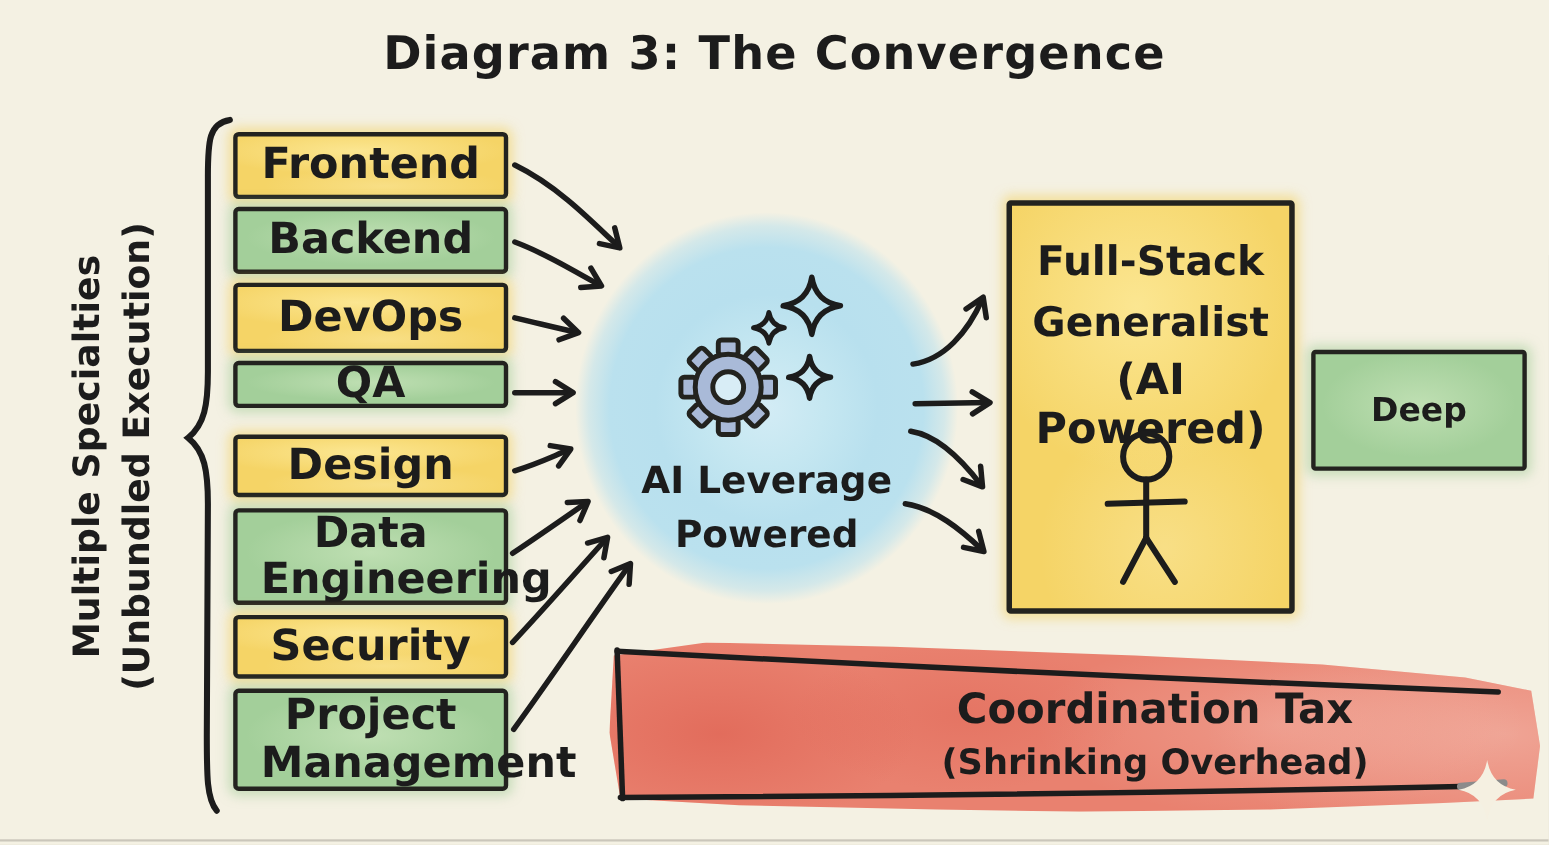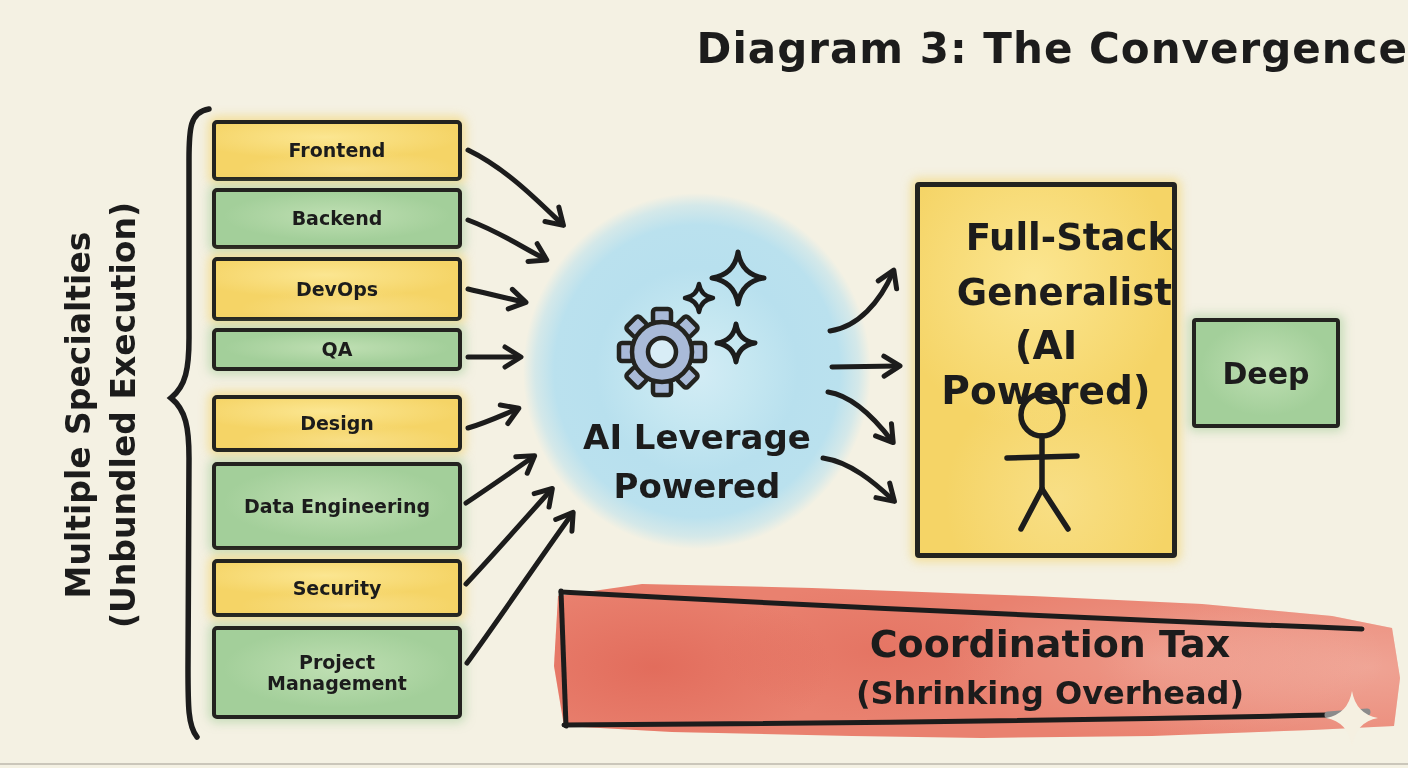--- a/index.html
+++ b/index.html
@@ -2,34 +2,34 @@
 <html><head>
 <meta charset="utf-8">
 <style>
   html,body{margin:0;padding:0;background:#e8e4d6;}
   .canvas{
     position:relative;width:1408px;height:768px;overflow:hidden;
     background:#f4f1e3;color:#1c1c1c;
     font-family:"DejaVu Sans", sans-serif;
   }
   .title{
-    position:absolute;left:0;right:0;top:24px;text-align:right;
+    position:absolute;left:0;right:0;top:24px;text-align:center;
     font-size:42px;font-weight:700;letter-spacing:1px;z-index:3;
   }
   .side-label{
     position:absolute;left:102px;top:415px;
     transform:translate(-50%,-50%) rotate(-90deg);
     text-align:center;font-size:33px;font-weight:700;line-height:1.35;
     white-space:nowrap;z-index:3;
   }
   .spec-box{
     position:absolute;left:212px;width:250px;box-sizing:border-box;
     border:4px solid #23231f;border-radius:5px;
     display:flex;align-items:center;justify-content:center;text-align:center;
-    font-size:19px;font-weight:700;line-height:1.08;z-index:2;
+    font-size:39px;font-weight:700;line-height:1.08;z-index:2;
   }
   .spec-box span{max-width:200px;}
   .p0{top:120px;height:61px}
   .p1{top:188px;height:61px}
   .p2{top:257px;height:64px}
   .p3{top:328px;height:43px}
   .p4{top:395px;height:57px}
   .p5{top:462px;height:88px}
   .p6{top:559px;height:58px}
   .p7{top:626px;height:93px}
@@ -57,24 +57,24 @@
     position:absolute;left:523px;top:413px;width:348px;text-align:center;
     font-size:34px;font-weight:700;line-height:1.45;z-index:3;
   }
   .generalist-box{
     position:absolute;left:915px;top:182px;width:262px;height:376px;box-sizing:border-box;
     border:5px solid #23231f;border-radius:4px;z-index:2;
   }
   .generalist-text{
     position:absolute;top:24px;left:0;right:0;text-align:center;font-weight:700;
   }
-  .gen-line{font-size:37px;line-height:1.48;text-align:right;}
+  .gen-line{font-size:37px;line-height:1.48;}
   .gen-sub{font-size:39px;margin-top:2px;}
   .specialist-box{
-    position:absolute;left:1192px;top:318px;width:148px;height:110px;box-sizing:border-box;
+    position:absolute;left:1192px;top:318px;width:196px;height:110px;box-sizing:border-box;
     border:4px solid #23231f;border-radius:4px;z-index:2;
     display:flex;flex-direction:column;align-items:center;justify-content:center;
     font-size:30px;font-weight:700;line-height:1.5;text-align:center;
   }
   .banner-wash{
     position:absolute;left:552px;top:578px;width:850px;height:162px;z-index:1;
     clip-path:polygon(6px 18px,90px 6px,260px 10px,480px 18px,650px 26px,780px 38px,
       840px 50px,848px 100px,842px 148px,760px 152px,600px 158px,430px 160px,
       300px 158px,120px 154px,12px 148px,2px 88px);
     background:

